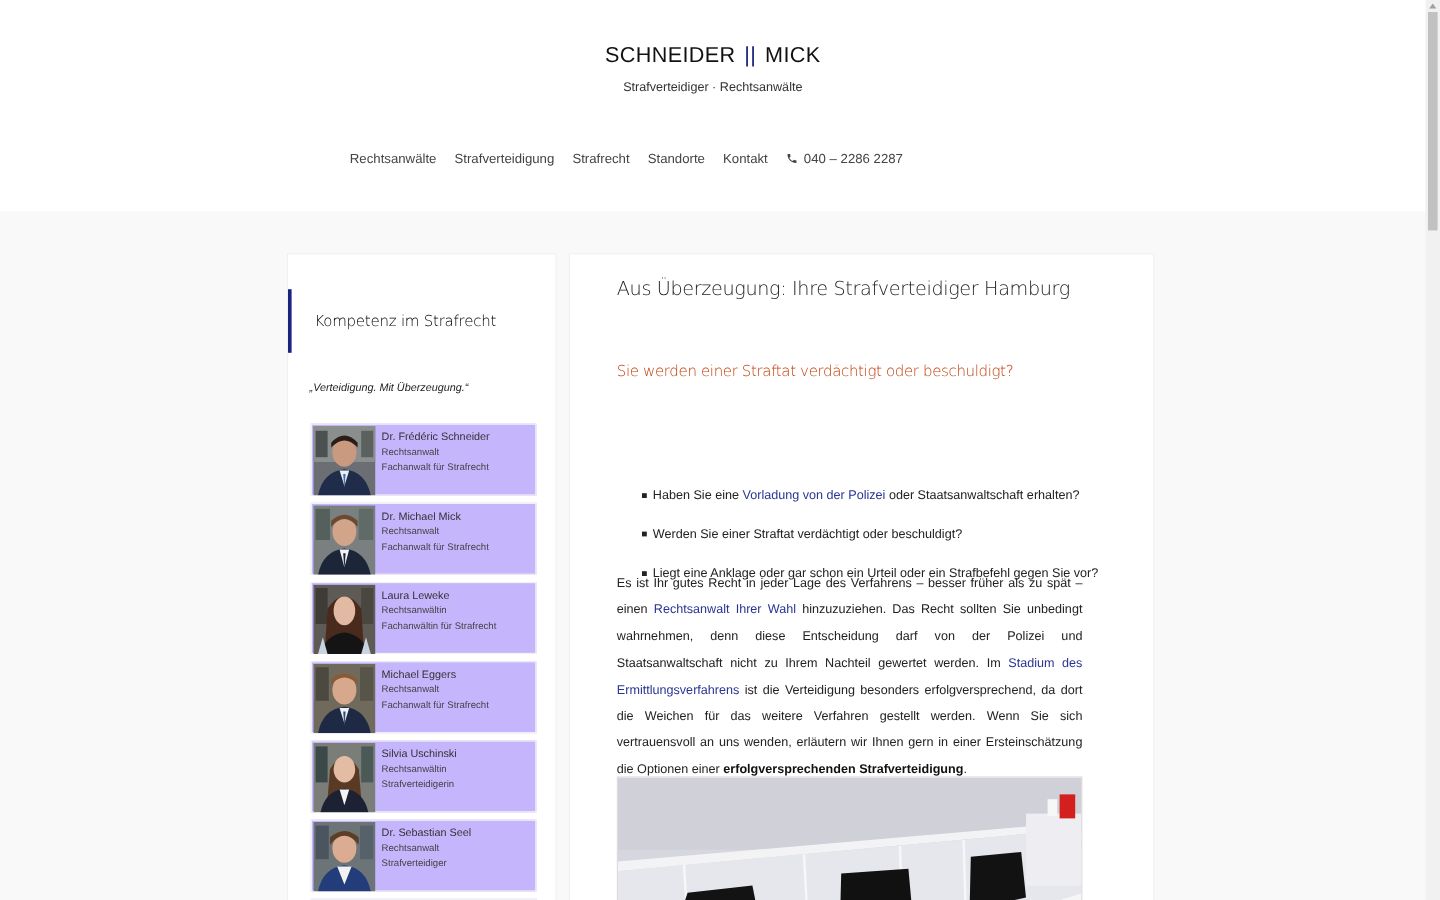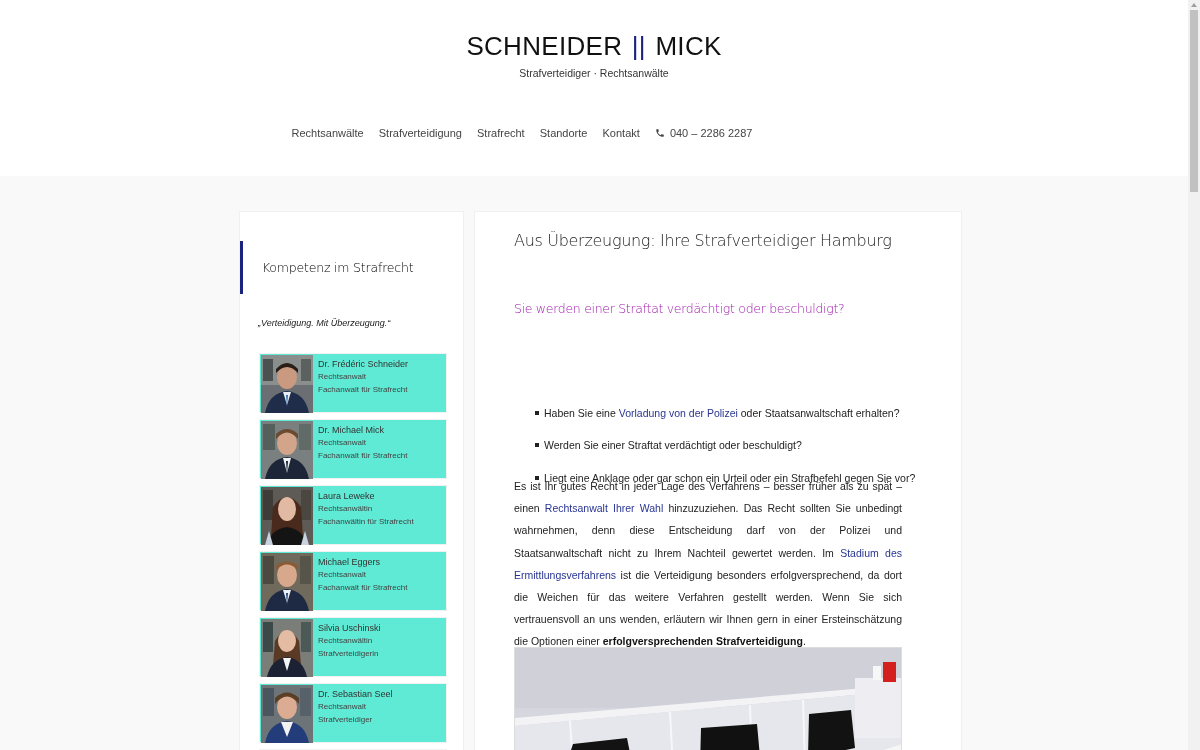--- a/index.html
+++ b/index.html
@@ -14,21 +14,21 @@
 
     
     .site-header {
       position: absolute; left: 0; top: 0; width: 1188px; height: 176px;
       background: #ffffff;
     }
     .brand {
       position: absolute; left: 0; top: 33px; width: 1188px; text-align: center;
     }
     .brand-title {
-      font-size: 26px; font-weight: 500; letter-spacing: 0.3px; color: #111;
+      font-size: 18px; font-weight: 500; letter-spacing: 0.3px; color: #111;
       font-family: "Liberation Sans", sans-serif;
       line-height: 26px;
     }
     .brand-title .sep { color: #1a237e; margin: 0 2px; }
     .brand-tagline {
       margin-top: 7px; font-size: 10.5px; color: #333; line-height: 14px;
     }
     .main-nav {
       position: absolute; left: 0; top: 125px; width: 1044px; text-align: center;
       font-size: 11px; color: #444;
@@ -69,41 +69,41 @@
     .sidebar-title {
       position: absolute; left: 19px; top: 19px; font-size: 12.5px; color: #000000;
       font-family: "DejaVu Sans", sans-serif; font-weight: 300; letter-spacing: -0.2px;
     }
     .sidebar-quote {
       position: absolute; left: 18px; top: 106px; font-size: 9px; font-style: italic; color: #222;
     }
     .lawyer-list { position: absolute; left: 19px; top: 141px; width: 188px; }
     .lawyer-card {
       position: relative; height: 60px; margin-bottom: 6px;
-      border: 1px solid #f1f1f1; background: #5eead4;
+      border: 1px solid #f1f1f1; background: #c4b5fd;
     }
     .lawyer-photo {
       position: absolute; left: 1px; top: 1px; width: 52px; height: 58px; overflow: hidden;
     }
     .lawyer-info { position: absolute; left: 58px; top: 4px; }
     .lawyer-name { font-size: 9px; color: #333; line-height: 12px; }
     .lawyer-line { font-size: 8px; color: #444; line-height: 13px; }
     .lawyer-info .lawyer-line:first-of-type { margin-top: 3px; }
 
     
     .content {
       position: absolute; left: 474px; top: 211px; width: 488px; height: 560px;
       background: #fff; border: 1px solid #f0f0f0;
     }
     .page-title {
       position: absolute; left: 39px; top: 19px; font-size: 16px; color: #222;
       font-family: "DejaVu Sans", sans-serif; font-weight: 300; letter-spacing: -0.3px;
     }
     .section-heading {
-      position: absolute; left: 39px; top: 89px; font-size: 12.5px; color: #a21caf;
+      position: absolute; left: 39px; top: 89px; font-size: 12.5px; color: #c2410c;
       font-family: "DejaVu Sans", sans-serif; font-weight: 300; letter-spacing: -0.3px;
     }
     .para {
       position: absolute; left: 39px; width: 388px; font-size: 10.5px; color: #222;
       line-height: 22.2px; text-align: justify;
     }
     .para a, .bullets a { color: #283593; }
     .para b { font-weight: bold; color: #111; }
     .para-1 { top: 119px; }
     .bullets {

